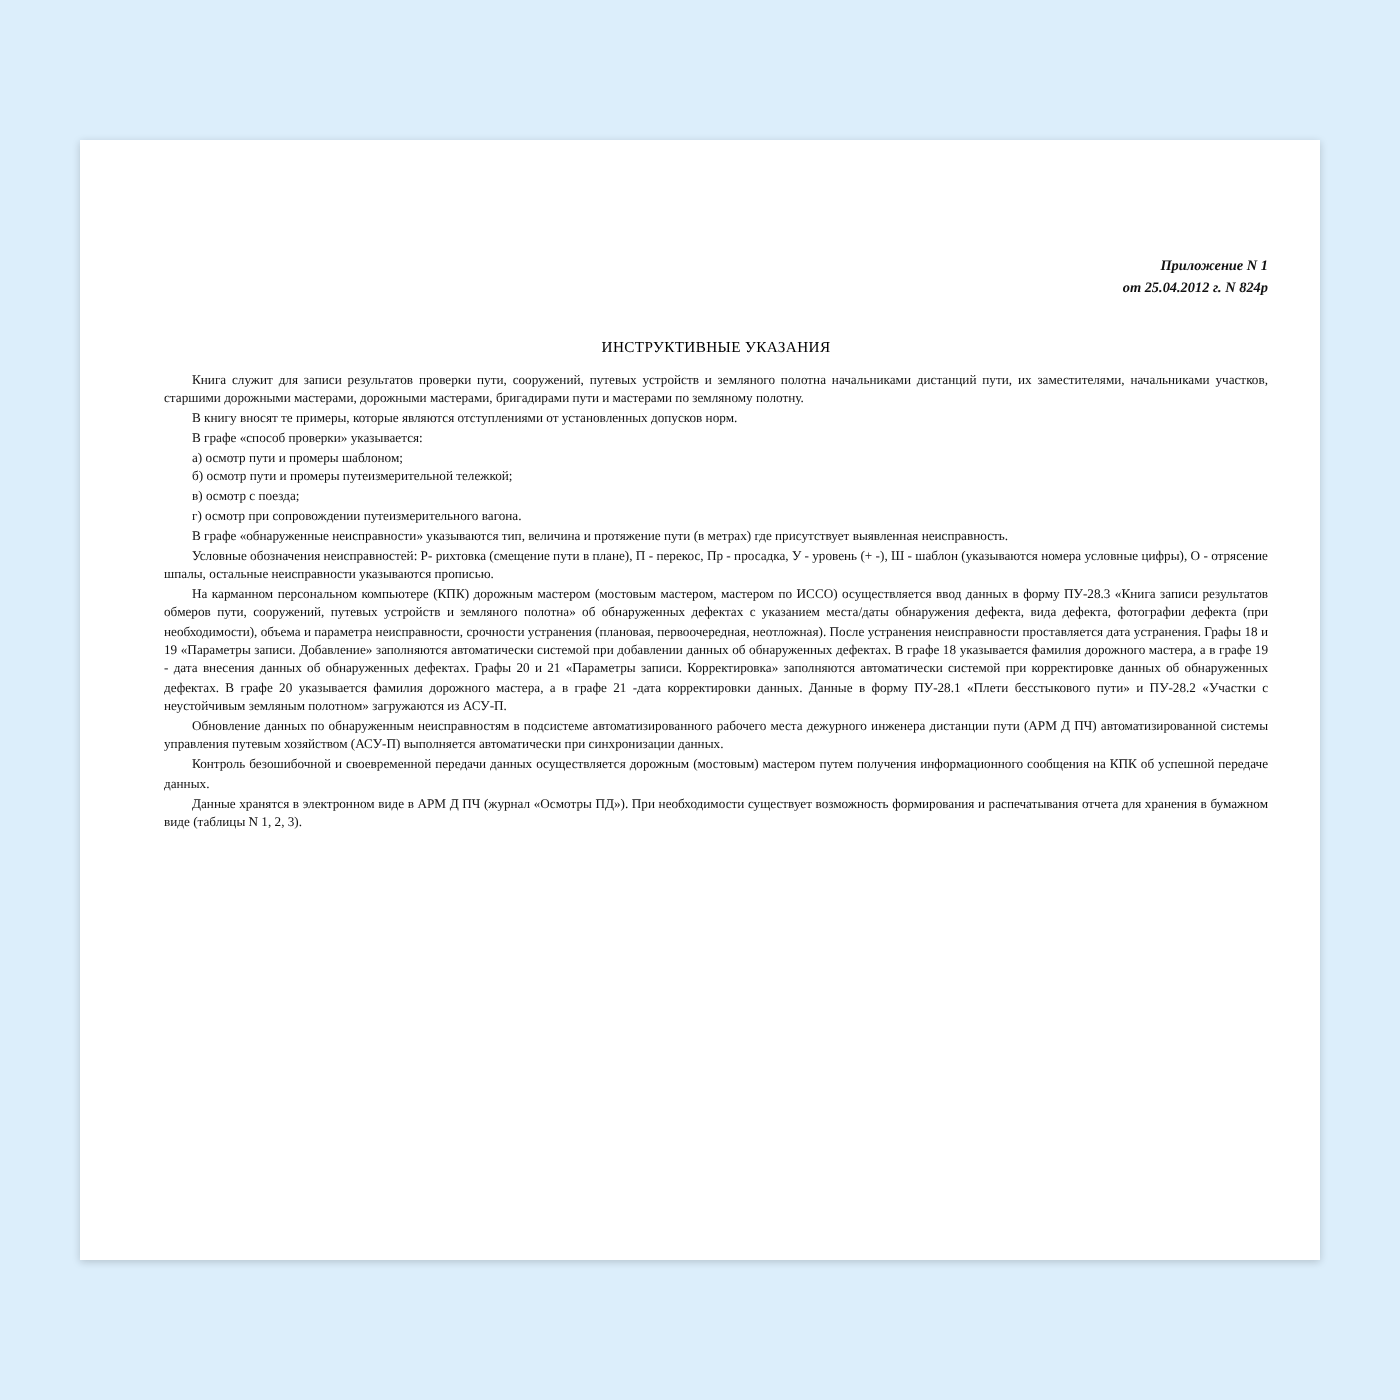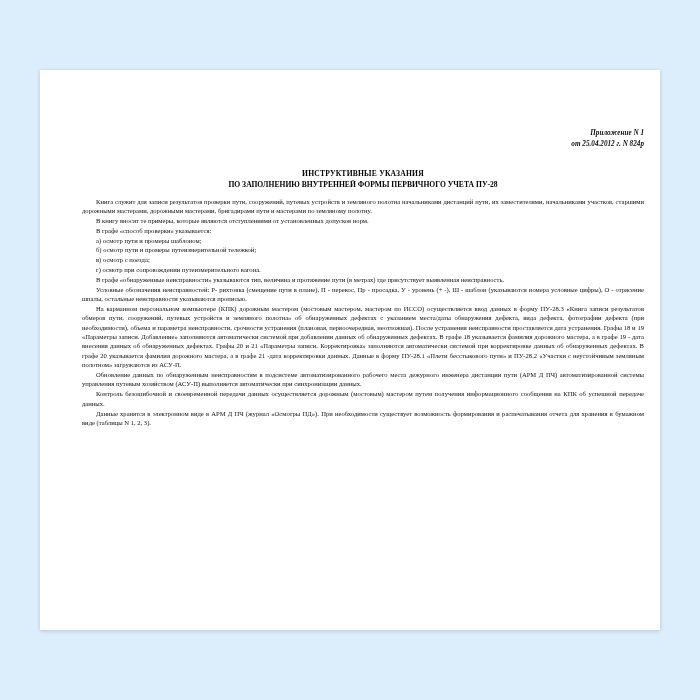--- a/index.html
+++ b/index.html
@@ -16,38 +16,38 @@
   .page-wrap {
     position: absolute;
     left: 40px;
     top: 70px;
     width: 620px;
     height: 560px;
     background: #ffffff;
     box-shadow: 0 1px 4px rgba(0,0,0,0.18);
   }
   .page-inner {
-    padding: 58px 16px 20px 26px;
+    padding: 58px 26px 20px 26px;
     box-sizing: border-box;
     height: 100%;
     margin-left: 16px;
   }
   .appendix {
     text-align: right;
     font-style: italic;
     font-size: 7.2px;
     line-height: 1.5;
     font-weight: bold;
     color: #111;
     margin-bottom: 18px;
   }
   .appendix div { white-space: nowrap; }
   .doc-title {
     text-align: center;
-    font-weight: bold;
+    font-weight: normal;
     font-size: 7.6px;
     line-height: 1.45;
     color: #000;
     margin-bottom: 7px;
   }
   .doc-title .l1 { letter-spacing: 0.2px; }
   .body-text {
     font-size: 6.6px;
     line-height: 1.42;
     text-align: justify;
@@ -64,21 +64,20 @@
 <div class="page-wrap">
   <div class="page-inner">
 
     <div class="appendix">
       <div>Приложение N 1</div>
       <div>от 25.04.2012 г. N 824р</div>
     </div>
 
     <div class="doc-title">
       <div class="l1">ИНСТРУКТИВНЫЕ УКАЗАНИЯ</div>
-      <div class="l2">ПО ЗАПОЛНЕНИЮ ВНУТРЕННЕЙ ФОРМЫ ПЕРВИЧНОГО УЧЕТА ПУ-28</div>
     </div>
 
     <div class="body-text">
       <p>Книга служит для записи результатов проверки пути, сооружений, путевых устройств и земляного полотна начальниками дистанций пути, их заместителями, начальниками участков, старшими дорожными мастерами, дорожными мастерами, бригадирами пути и мастерами по земляному полотну.</p>
       <p>В книгу вносят те примеры, которые являются отступлениями от установленных допусков норм.</p>
       <p>В графе «способ проверки» указывается:</p>
       <p>а) осмотр пути и промеры шаблоном;</p>
       <p>б) осмотр пути и промеры путеизмерительной тележкой;</p>
       <p>в) осмотр с поезда;</p>
       <p>г) осмотр при сопровождении путеизмерительного вагона.</p>

